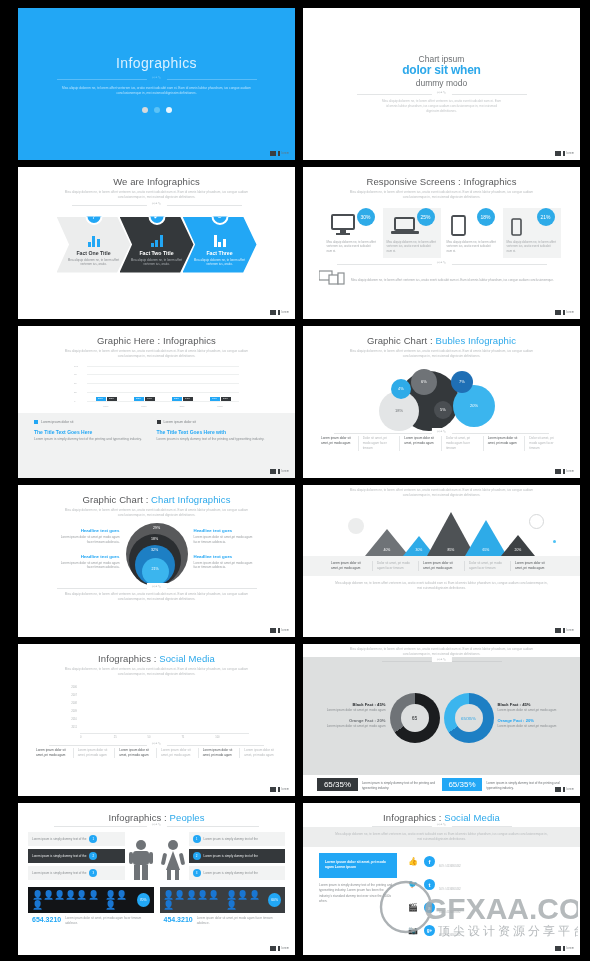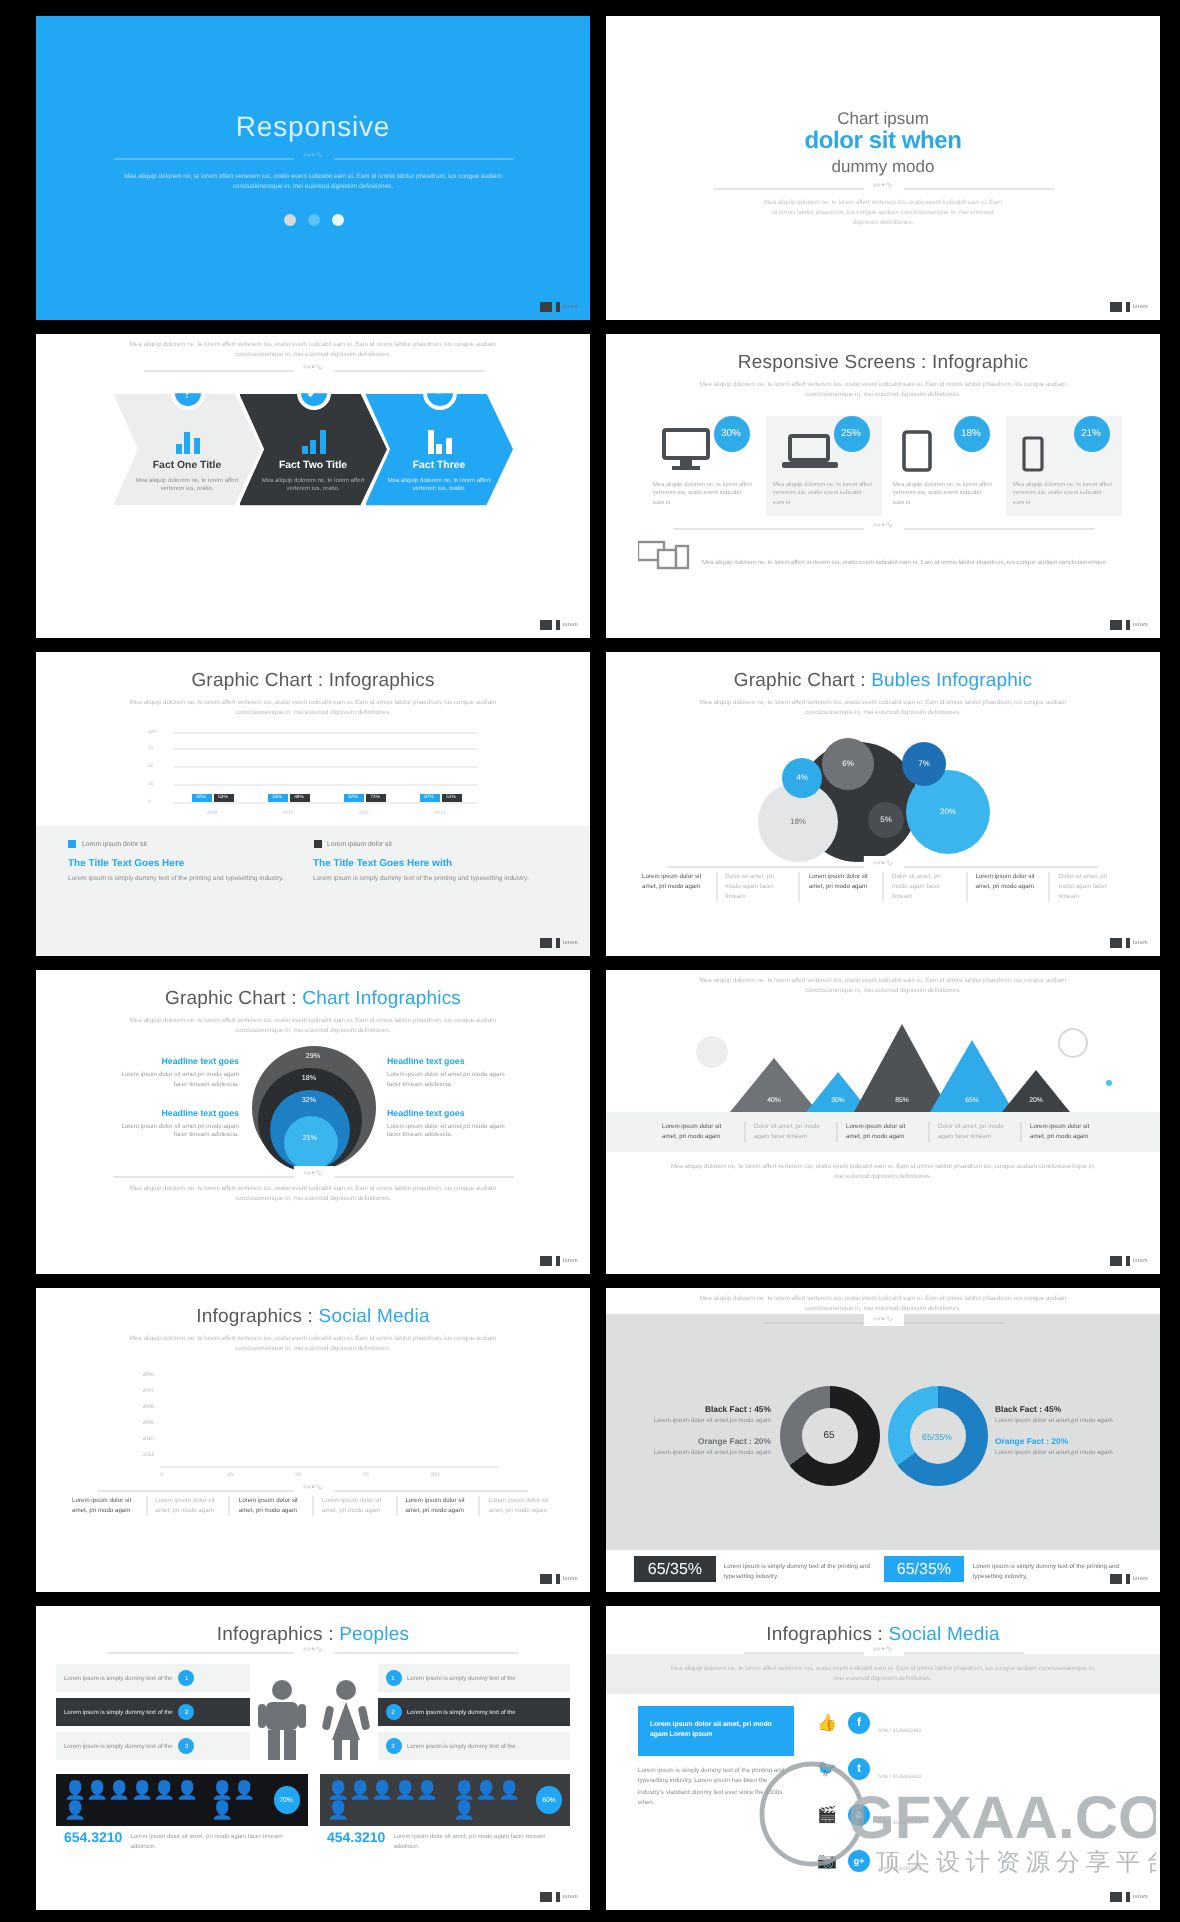--- a/index.html
+++ b/index.html
@@ -209,21 +209,21 @@
     position:absolute; right:2px; bottom:10px; width:200px; height:68px;
     pointer-events:none; opacity:.82;
   }
 </style>
 </head>
 <body>
 
 <div class="grid">
 
   <div class="slide cover">
-    <h1>Responsive</h1>
+    <h1>Infographics</h1>
     <div class="cdiv"></div>
     <p>Mea aliquip dolorem ne, te lorem affert verterem ius, oratio everti iudicabit eam ei. Eam id omnis labitur phaedrum, ius congue audiam conclusionemque in, mei euismod dignissim definitiones.</p>
     <div class="dots">
       <i style="background:#d8d9da"></i>
       <i style="background:#5cc3f7"></i>
       <i style="background:#e9f6fe"></i>
     </div>
     <div class="logo">
       <span class="sq"></span>
       <span class="bar"></span>
@@ -238,20 +238,21 @@
     <div class="divider" style="margin-top:6px"></div>
     <p>Mea aliquip dolorem ne, te lorem affert verterem ius, oratio everti iudicabit eam ei. Eam id omnis labitur phaedrum, ius congue audiam conclusionemque in, mei euismod dignissim definitiones.</p>
     <div class="logo">
       <span class="sq"></span>
       <span class="bar"></span>
       <span class="txt">lorem</span>
     </div>
   </div>
 
   <div class="slide">
+    <div class="s-title">We are Infographics</div>
     <div class="s-sub">Mea aliquip dolorem ne, te lorem affert verterem ius, oratio everti iudicabit eam ei. Eam id omnis labitur phaedrum, ius congue audiam conclusionemque in, mei euismod dignissim definitiones.</div>
     <div class="divider"></div>
     <div class="arrows">
       <div class="arrow a1">
         <div class="badge">?</div>
         <div class="minibars">
           <i style="height:5px"></i>
             <i style="height:11px"></i>
             <i style="height:8px"></i>
         </div>
@@ -280,21 +281,21 @@
       </div>
     </div>
     <div class="logo">
       <span class="sq"></span>
       <span class="bar"></span>
       <span class="txt">lorem</span>
     </div>
   </div>
 
   <div class="slide">
-    <div class="s-title">Responsive Screens : Infographic</div>
+    <div class="s-title">Responsive Screens : Infographics</div>
     <div class="s-sub">Mea aliquip dolorem ne, te lorem affert verterem ius, oratio everti iudicabit eam ei. Eam id omnis labitur phaedrum, ius congue audiam conclusionemque in, mei euismod dignissim definitiones.</div>
     <div class="devices">
       <div class="devcell">
         <div class="pct">30%</div>
         <div class="devbox">
           <svg width="26" height="22" viewBox="0 0 26 22">
               <rect x="1" y="1" width="22" height="14" rx="1" fill="none" stroke="#4a4e52" stroke-width="2"></rect>
               <rect x="9" y="16" width="6" height="3" fill="#4a4e52"></rect>
               <rect x="5" y="19" width="14" height="2" fill="#4a4e52"></rect>
             </svg>
@@ -342,21 +343,21 @@
       <span class="fn-text">Mea aliquip dolorem ne, te lorem affert verterem ius, oratio everti iudicabit eam ei. Eam id omnis labitur phaedrum, ius congue audiam conclusionemque.</span>
     </div>
     <div class="logo">
       <span class="sq"></span>
       <span class="bar"></span>
       <span class="txt">lorem</span>
     </div>
   </div>
 
   <div class="slide">
-    <div class="s-title">Graphic Chart : Infographics</div>
+    <div class="s-title">Graphic Here : Infographics</div>
     <div class="s-sub">Mea aliquip dolorem ne, te lorem affert verterem ius, oratio everti iudicabit eam ei. Eam id omnis labitur phaedrum, ius congue audiam conclusionemque in, mei euismod dignissim definitiones.</div>
     <div class="barchart">
       <div class="bc-grid">
         <div class="gl" style="top:0%"></div>
           <div class="gl" style="top:25%"></div>
         <div class="gl" style="top:50%"></div>
           <div class="gl" style="top:75%"></div>
         <div class="gl" style="top:100%"></div>
       </div>
       <div class="bc-ylabel" style="top:0px">100</div>

